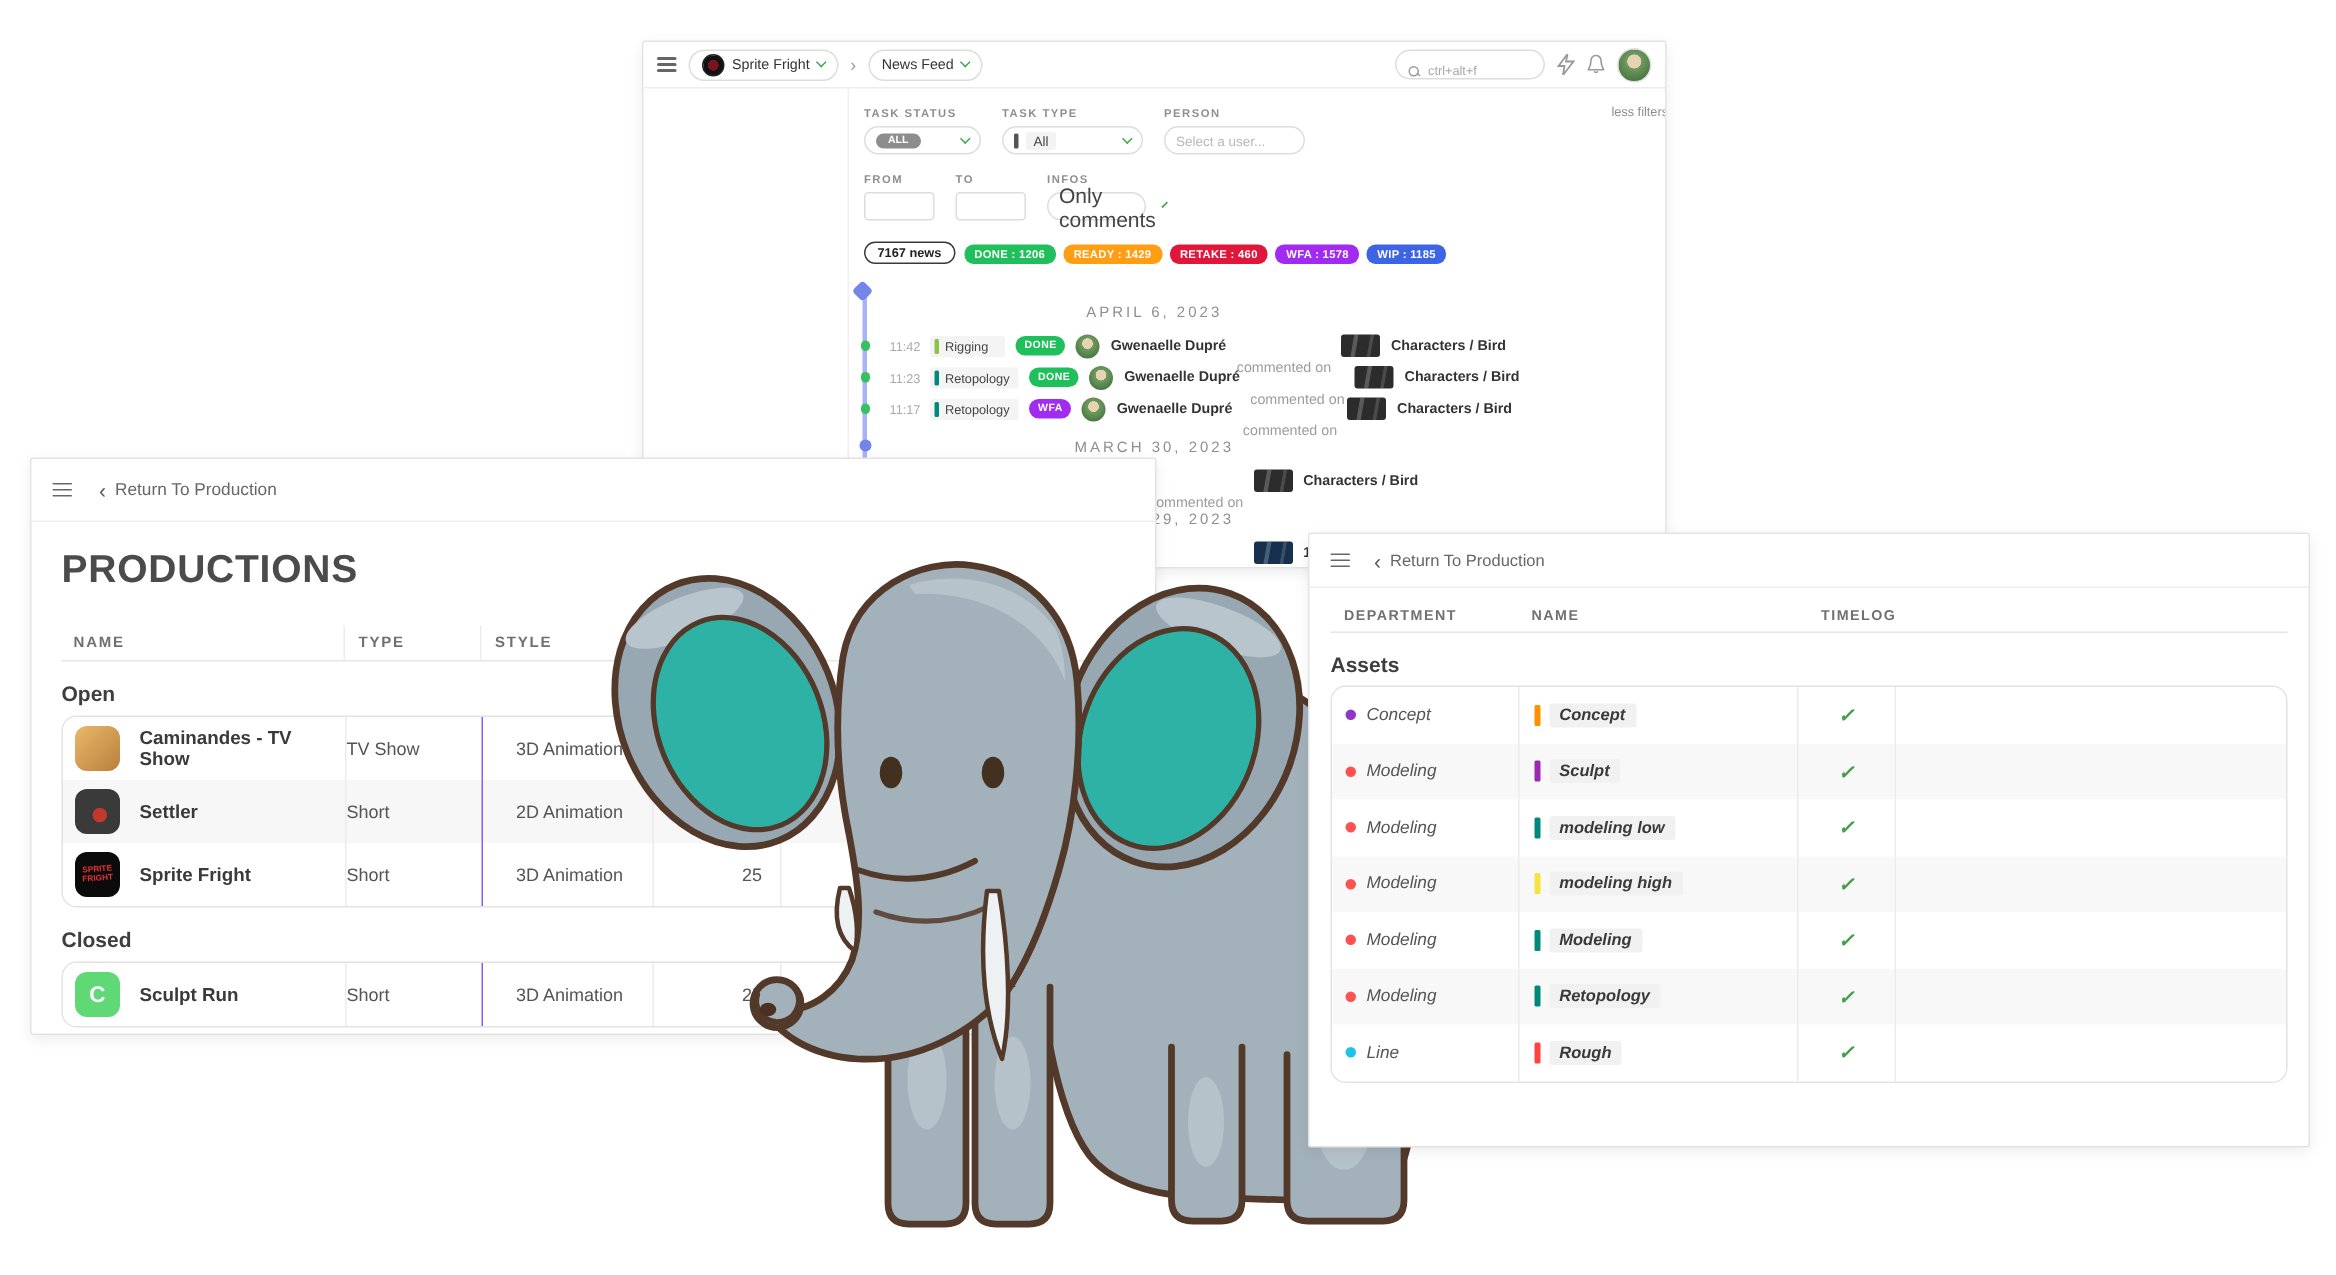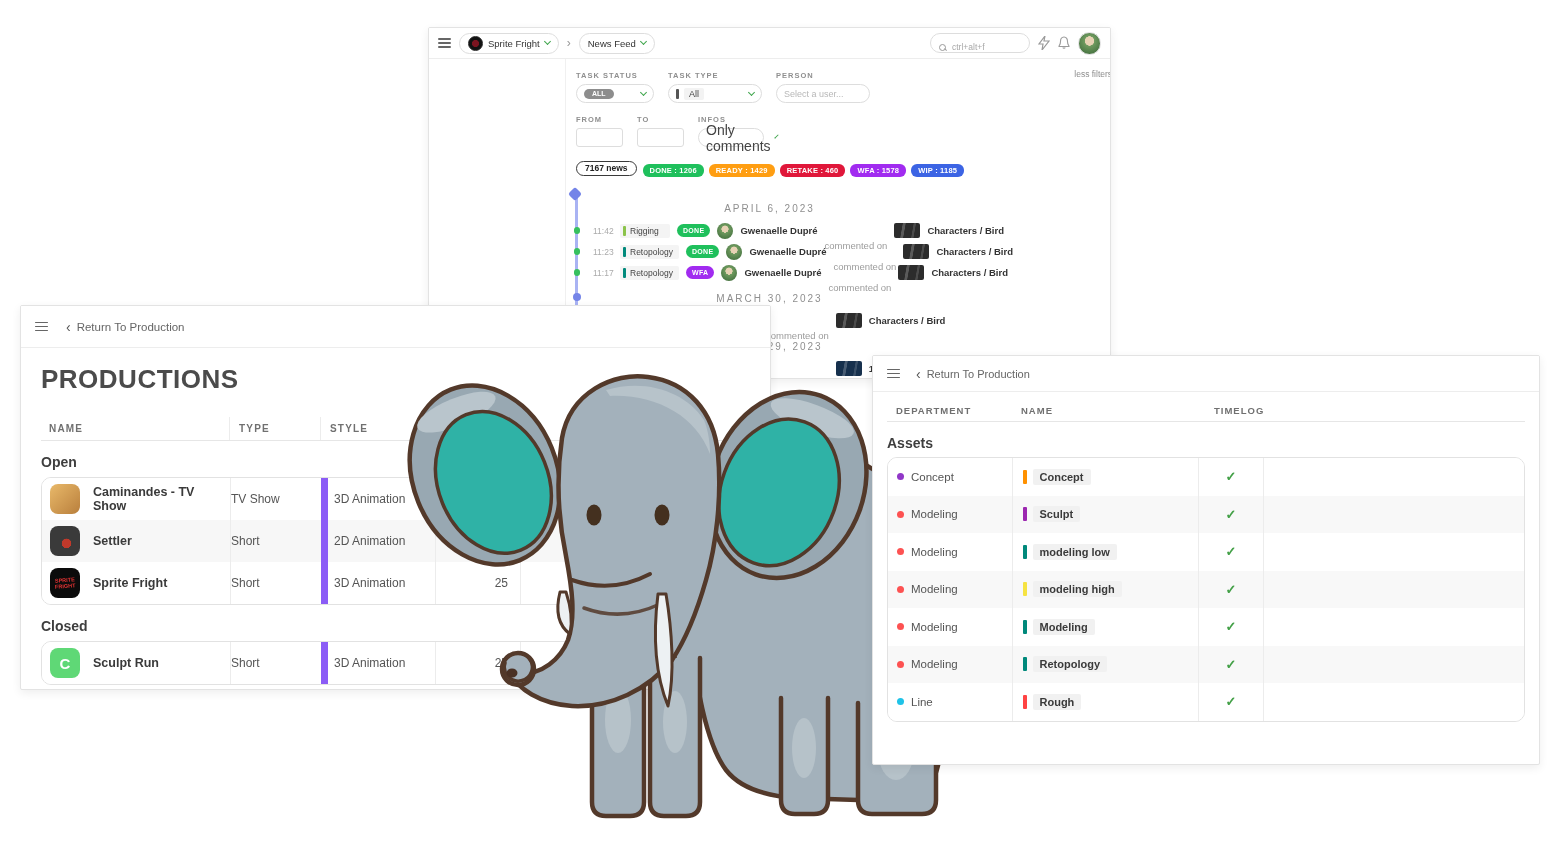--- a/index.html
+++ b/index.html
@@ -94,40 +94,40 @@
   .hc.c-num { width:85px; }
   .hc.c-rest { flex:1; }
   .section-label { font-size:14px; font-weight:bold; color:#3e3e3e; margin-top:13px; }
   .prod-card { margin-top:7px; border:1px solid #e2e2e2; border-radius:10px; overflow:hidden; background:#fff; }
   .prod-row { display:flex; align-items:center; height:42px; background:#fff; }
   .prod-row:nth-child(even) { background:#f7f7f7; }
   .pc { height:100%; display:flex; align-items:center; font-size:12px; color:#555; }
   .pc.name { width:188px; padding-left:8px; gap:13px; }
   .pc.name b { font-size:12.5px; color:#3a3a3a; }
   .pc.type { width:91px; border-left:1px solid #ececec; }
-  .pc.style { width:114px; padding-left:6px; border-left:7px solid #8b5cf6; }
+  .pc.style { width:114px; padding-left:22px; border-left:1px solid #8b5cf6; }
   .pc.num { width:85px; justify-content:flex-end; padding-right:12px; border-left:1px solid #ececec; }
   .pc.rest { flex:1; border-left:1px solid #ececec; }
   .prod-icon { width:30px; height:30px; border-radius:8px; flex:none; display:flex; align-items:center;
     justify-content:center; color:#fff; font-weight:bold; font-size:15px; overflow:hidden; }
   .prod-icon.logo-text span { font-size:5.5px; color:#e23333; font-weight:bold; line-height:1.1;
     text-align:center; width:24px; display:block; transform:rotate(-4deg); word-spacing:24px; }
 
   
   #tt-window { left:872px; top:355px; width:668px; height:410px; z-index:4; }
   #tt-window .topbar { height:36px; padding:0 14px; gap:16px; font-size:11px; }
   #tt-window .win-body { padding:0 14px; }
   #tt-window .win-title { font-size:23px; margin-top:12px; }
   .tt-headers { display:flex; margin-top:8px; height:22px; align-items:center; border-bottom:1px solid #e6e6e6; }
   .tt-headers .hc { font-size:9.5px; font-weight:bold; color:#707070; letter-spacing:1px; }
   .hc.t-dept { width:124px; padding-left:9px; }
   .hc.t-name { width:186px; padding-left:10px; }
   .hc.t-log  { width:66px; padding-left:17px; }
   .tt-card { margin-top:6px; border:1px solid #e2e2e2; border-radius:10px; overflow:hidden; background:#fff; }
-  .tt-row { display:flex; align-items:center; height:37.5px; background:#fff; }
+  .tt-row { display:flex; align-items:center; height:37.5px; background:#fff;font-style:italic; }
   .tt-row:nth-child(even) { background:#f8f8f8; }
   .tc { height:100%; display:flex; align-items:center; }
   .tc.dept { width:124px; padding-left:9px; gap:7px; font-size:11.5px; color:#555; }
   .dept-dot { width:7px; height:7px; border-radius:50%; flex:none; }
   .tc.tname { width:186px; padding-left:10px; gap:6px; border-left:1px solid #ececec; }
   .tname-bar { width:3.5px; height:14px; border-radius:1px; flex:none; }
   .tname-chip { background:#f1f1f1; padding:2px 7px; border-radius:2px; font-size:11px; font-weight:bold; color:#3a3a3a; }
   .tc.tlog { width:66px; justify-content:center; border-left:1px solid #ececec; border-right:1px solid #ececec; }
   .check { color:#43a047; font-size:13px; font-weight:bold; }
   .tc.trest { flex:1; }

